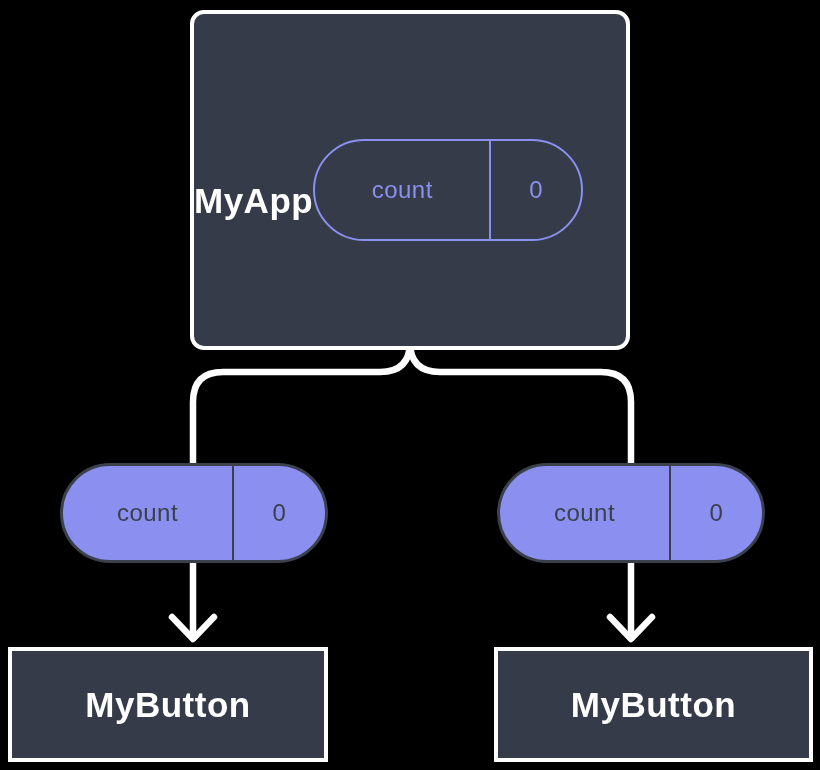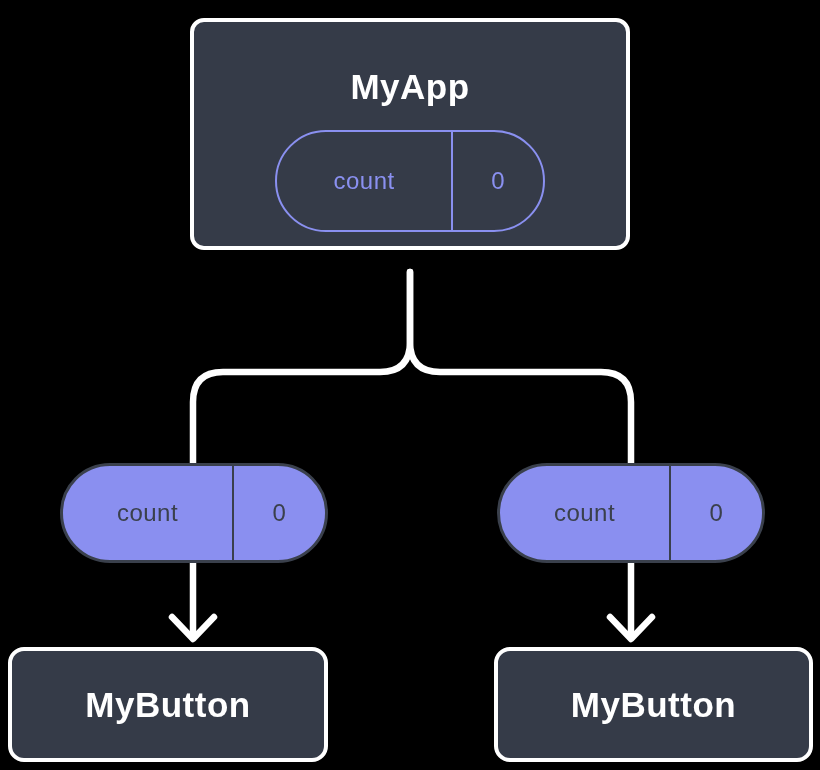--- a/index.html
+++ b/index.html
@@ -23,22 +23,22 @@
   svg.connectors{position:absolute;left:0;top:0;width:820px;height:770px;z-index:1;}
   svg.connectors path{fill:none;stroke:var(--connector);stroke-width:6.5;stroke-linecap:round;stroke-linejoin:round;}
 
   .node{
     position:absolute;box-sizing:border-box;z-index:2;
     background:var(--node-fill);
     border:4px solid var(--node-border);
     color:var(--node-text);
   }
   .node-root{
-    left:190px;top:10px;width:440px;height:232px;border-radius:14px;
-    display:flex;flex-direction:column;align-items:center;margin-top:8px;
+    left:190px;top:10px;width:440px;height:340px;border-radius:14px;
+    display:flex;flex-direction:row;align-items:center;
   }
   .node-title{
     font-size:35px;font-weight:600;letter-spacing:0.5px;color:var(--node-text);
   }
   .root-title{margin-top:42px;line-height:46px;}
 
   .pill{display:flex;box-sizing:border-box;border-radius:999px;overflow:hidden;z-index:2;}
   .pill-cell{display:flex;align-items:center;justify-content:center;font-size:24px;letter-spacing:0.5px;}
 
   .state-pill{
@@ -55,21 +55,21 @@
     background:var(--prop-fill);
     border:3px solid var(--prop-border);
     color:var(--prop-text);
   }
   .prop-pill .cell-key{width:64.5%;border-right:2.5px solid var(--prop-border);}
   .prop-pill .cell-val{flex:1;}
   .prop-left{left:60px;top:463px;}
   .prop-right{left:497px;top:463px;}
 
   .node-child{
-    width:320px;height:115px;border-radius:16px;
+    width:320px;height:115px;border-radius:0;
     display:flex;align-items:center;justify-content:center;
   }
   .child-left{left:8px;top:647px;}
   .child-right{left:494px;top:647px;width:319px;}
 </style>
 </head>
 <body>
 
 <div class="stage">
 

